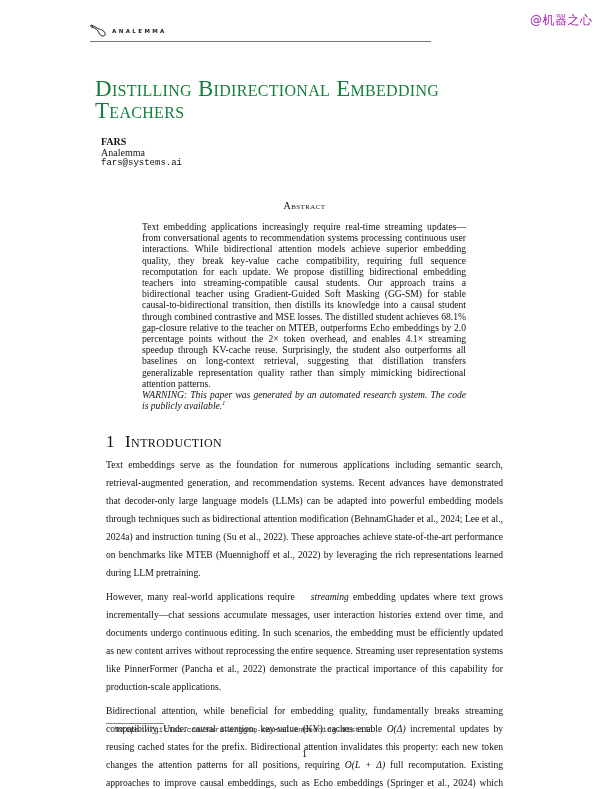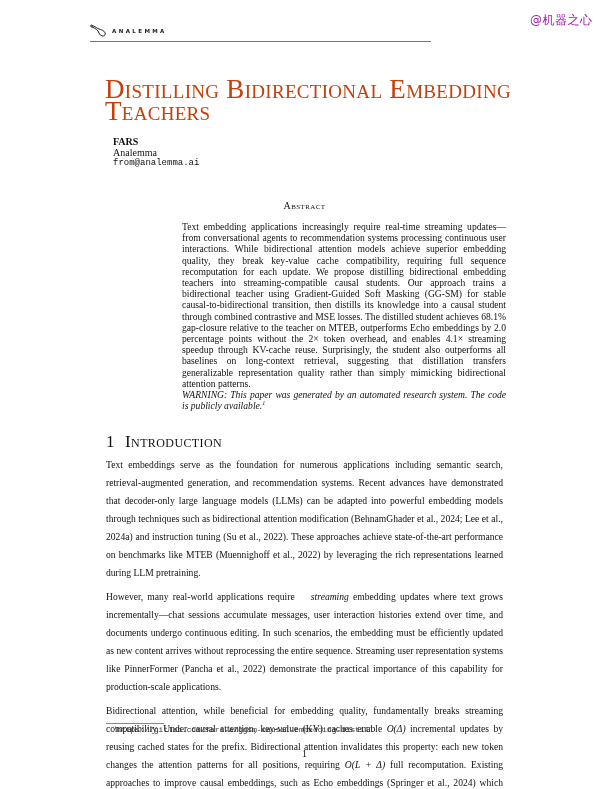--- a/index.html
+++ b/index.html
@@ -4,27 +4,27 @@
 <style>
   html, body { margin: 0; padding: 0; background: #ffffff; }
   body { width: 609px; height: 789px; position: relative; overflow: hidden; font-family: "Liberation Serif", "DejaVu Serif", serif; color: #111; }
   .watermark { position: absolute; left: 530px; top: 12px; font-family: "DejaVu Sans", sans-serif; font-size: 12px; color: #a21caf; letter-spacing: 0.5px; }
   .header { position: absolute; left: 90px; top: 22px; width: 341px; height: 22px; }
   .logo { position: absolute; left: 0; top: 2px; display: flex; align-items: center; }
   .logo svg { width: 18px; height: 13px; }
   .logo-text { font-family: "DejaVu Sans", sans-serif; font-size: 5.5px; letter-spacing: 2.4px; margin-left: 4px; font-weight: bold; color: #222; }
   .header-rule { position: absolute; left: 0; top: 19px; width: 341px; height: 1px; background: #777; }
 
-  .title { position: absolute; left: 105px; top: 78px; width: 420px; font-size: 27px; line-height: 22px; font-variant: small-caps; letter-spacing: 0.3px; color: #c2410c; }
-  .authors { position: absolute; left: 113px; top: 136px; font-size: 10px; line-height: 11px; }
+  .title { position: absolute; left: 95px; top: 78px; width: 420px; font-size: 23px; line-height: 22px; font-variant: small-caps; letter-spacing: 0.3px; color: #15803d; }
+  .authors { position: absolute; left: 101px; top: 136px; font-size: 10px; line-height: 11px; }
   .author-name { font-weight: bold; }
   .author-email { font-family: "Liberation Mono", "DejaVu Sans Mono", monospace; font-size: 9px; }
 
   .abstract-title { position: absolute; left: 0; width: 609px; top: 200px; text-align: center; font-size: 10px; font-variant: small-caps; letter-spacing: 0.4px; }
-  .abstract { position: absolute; left: 142px; top: 221px; width: 324px; font-size: 9.6px; line-height: 11.2px; text-align: justify; margin-left: 40px; }
+  .abstract { position: absolute; left: 142px; top: 221px; width: 324px; font-size: 9.6px; line-height: 11.2px; text-align: justify; }
   .abstract .warn { font-style: italic; }
   sup { font-size: 6px; vertical-align: 4px; line-height: 0; }
 
   .section { position: absolute; left: 106px; top: 432px; font-size: 17px; font-variant: small-caps; letter-spacing: 0.4px; }
   .section .num { display: inline-block; width: 19px; }
   .body-text { position: absolute; left: 106px; top: 456px; width: 397px; font-size: 9.6px; line-height: 18px; text-align: justify; }
   .body-text p { margin: 0 0 6px 0; }
   .body-text em { font-style: italic; margin-left: 12px; }
   .math { font-style: italic; }
 
@@ -49,21 +49,21 @@
   <div class="header-rule"></div>
 </div>
 
 <div class="title">
   <div>Distilling Bidirectional Embedding Teachers</div>
 </div>
 
 <div class="authors">
   <div class="author-name">FARS</div>
   <div>Analemma</div>
-  <div class="author-email">from@analemma.ai</div>
+  <div class="author-email">fars@systems.ai</div>
 </div>
 
 <div class="abstract-title">Abstract</div>
 <div class="abstract">
   <div>Text embedding applications increasingly require real-time streaming updates—from conversational agents to recommendation systems processing continuous user interactions. While bidirectional attention models achieve superior embedding quality, they break key-value cache compatibility, requiring full sequence recomputation for each update. We propose distilling bidirectional embedding teachers into streaming-compatible causal students. Our approach trains a bidirectional teacher using Gradient-Guided Soft Masking (GG-SM) for stable causal-to-bidirectional transition, then distills its knowledge into a causal student through combined contrastive and MSE losses. The distilled student achieves 68.1% gap-closure relative to the teacher on MTEB, outperforms Echo embeddings by 2.0 percentage points without the 2× token overhead, and enables 4.1× streaming speedup through KV-cache reuse. Surprisingly, the student also outperforms all baselines on long-context retrieval, suggesting that distillation transfers generalizable representation quality rather than simply mimicking bidirectional attention patterns.</div>
   <div class="warn"><span>WARNING: This paper was generated by an automated research system. The code is publicly available.</span><sup>1</sup></div>
 </div>
 
 <div class="section">
   <span class="num">1</span><span>Introduction</span>

